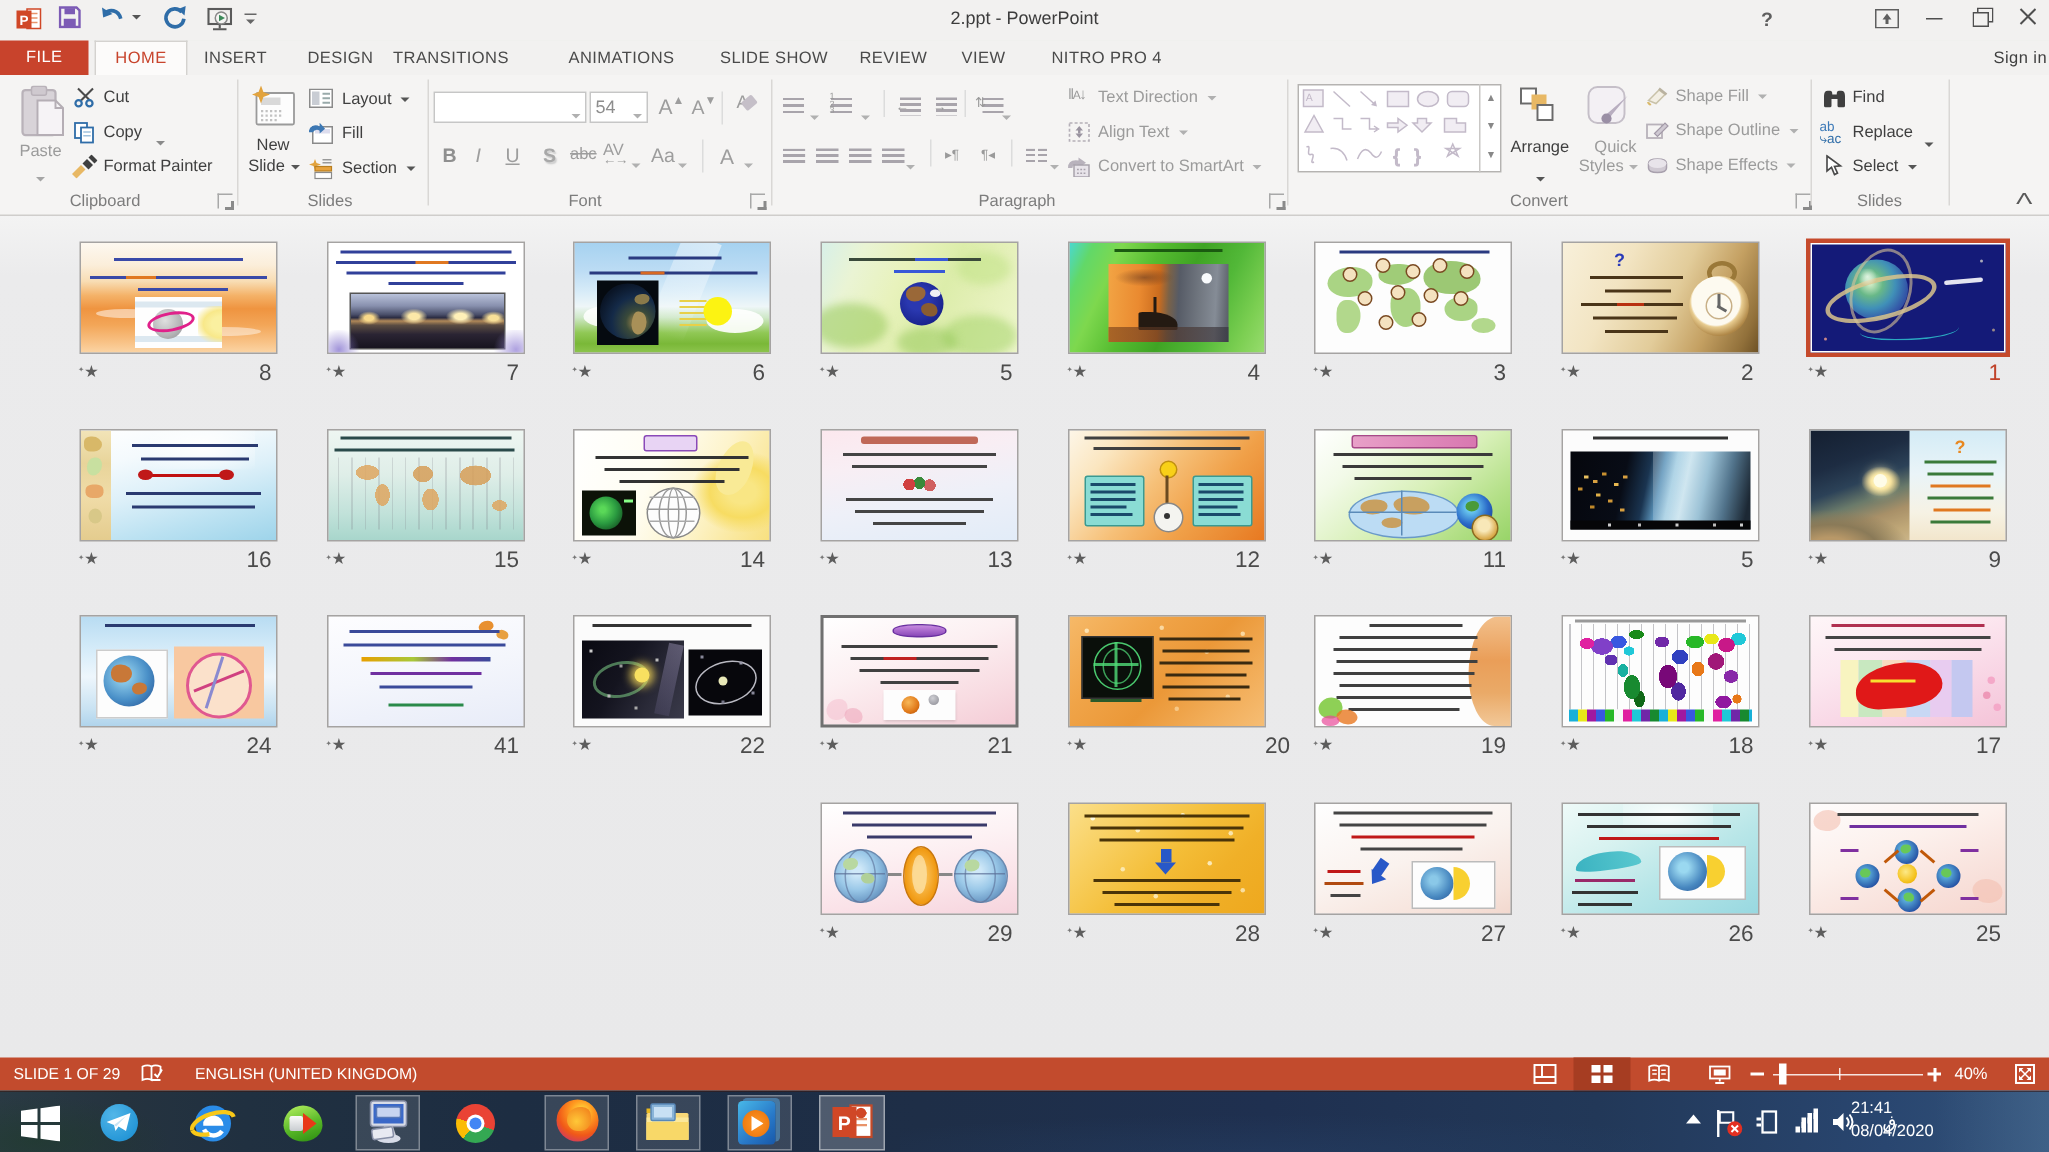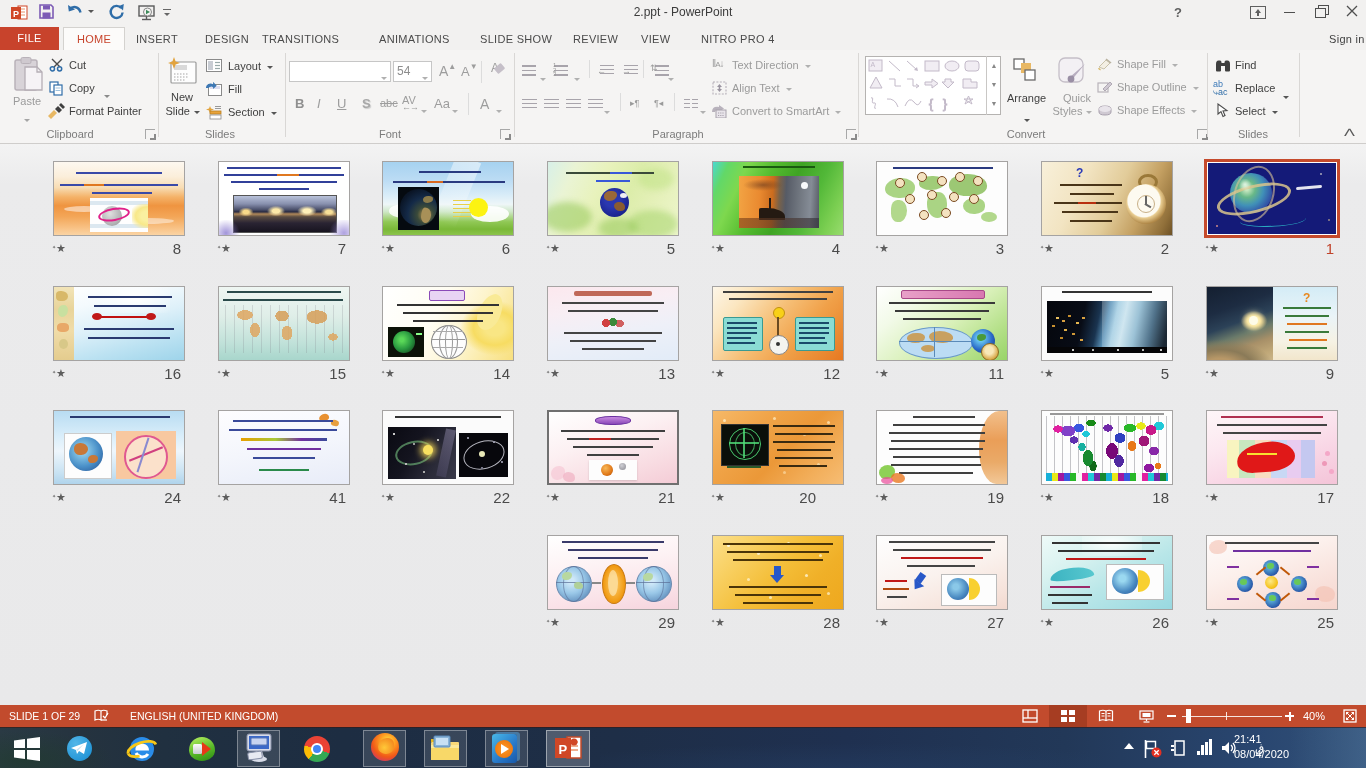--- a/index.html
+++ b/index.html
@@ -636,21 +636,21 @@
   <div style="left:22px;top:21px;width:18px;height:22px;border-radius:50%;border:1px solid rgba(80,220,120,.7)"></div>
   <div style="left:14px;top:55px;width:34px;height:2px;background:#2a5a2a"></div>
   <div style="left:60px;top:14px;width:62px;height:2px;background:#3a2a10"></div>
   <div style="left:62px;top:22px;width:58px;height:2px;background:#3a2a10"></div>
   <div style="left:60px;top:30px;width:62px;height:2px;background:#3a2a10"></div>
   <div style="left:64px;top:38px;width:54px;height:2px;background:#3a2a10"></div>
   <div style="left:62px;top:46px;width:58px;height:2px;background:#3a2a10"></div>
   <div style="left:66px;top:54px;width:48px;height:2px;background:#3a2a10"></div>
 </div>
 <div class="st" style="left:715px;top:492px">★</div>
-<div class="num" style="left:776px;top:489px">20</div>
+<div class="num" style="left:820px;top:489px">20</div>
 <div class="tb" style="left:876px;top:410px;background:#fdfdfd">
   <div style="left:102px;top:0;width:30px;height:73px;background:linear-gradient(180deg,#f2c08c 0%,#ea9e58 40%,#eaaa68 70%,#f2c898 100%);border-radius:70% 0 0 60%/55% 0 0 50%"></div>
   <div style="left:36px;top:5px;width:62px;height:2px;background:#404040"></div>
   <div style="left:16px;top:13px;width:92px;height:2px;background:#404040"></div>
   <div style="left:12px;top:21px;width:96px;height:2px;background:#404040"></div>
   <div style="left:14px;top:29px;width:94px;height:2px;background:#404040"></div>
   <div style="left:12px;top:37px;width:94px;height:2px;background:#404040"></div>
   <div style="left:16px;top:45px;width:88px;height:2px;background:#404040"></div>
   <div style="left:14px;top:53px;width:90px;height:2px;background:#404040"></div>
   <div style="left:22px;top:61px;width:74px;height:2px;background:#404040"></div>

